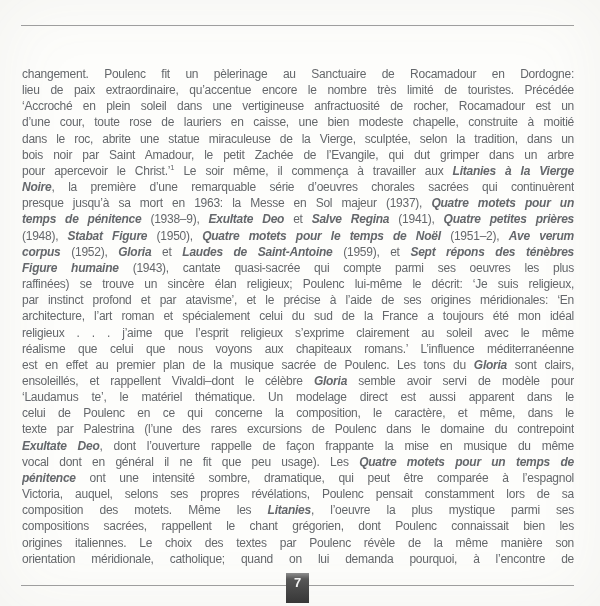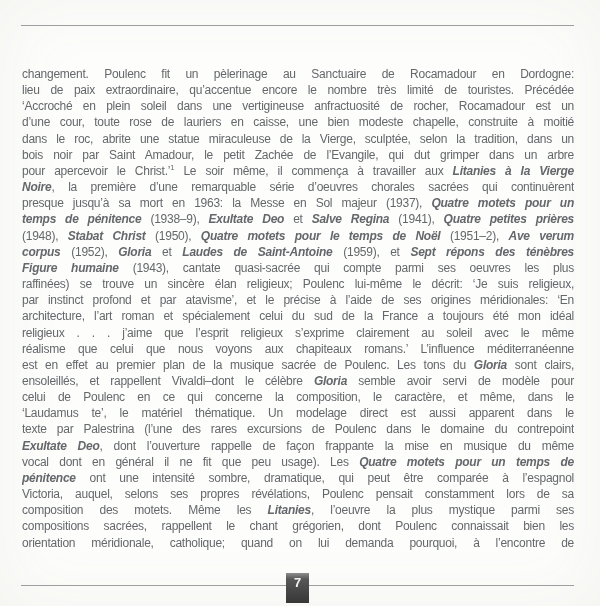--- a/index.html
+++ b/index.html
@@ -79,39 +79,40 @@
       <div class="tline"><span>changement. Poulenc fit un pèlerinage au Sanctuaire de Rocamadour en Dordogne:</span></div>
       <div class="tline"><span>lieu de paix extraordinaire, qu’accentue encore le nombre très limité de touristes. Précédée</span></div>
       <div class="tline"><span>‘Accroché en plein soleil dans une vertigineuse anfractuosité de rocher, Rocamadour est un</span></div>
       <div class="tline"><span>d’une cour, toute rose de lauriers en caisse, une bien modeste chapelle, construite à moitié</span></div>
       <div class="tline"><span>dans le roc, abrite une statue miraculeuse de la Vierge, sculptée, selon la tradition, dans un</span></div>
       <div class="tline"><span>bois noir par Saint Amadour, le petit Zachée de l’Evangile, qui dut grimper dans un arbre</span></div>
       <div class="tline"><span>pour apercevoir le Christ.’</span><sup>1</sup><span> Le soir même, il commença à travailler aux </span><span class="it">Litanies à la Vierge</span></div>
       <div class="tline"><span class="it">Noire</span><span>, la première d’une remarquable série d’oeuvres chorales sacrées qui continuèrent</span></div>
       <div class="tline"><span>presque jusqu’à sa mort en 1963: la Messe en Sol majeur (1937), </span><span class="it">Quatre motets pour un</span></div>
       <div class="tline"><span class="it">temps de pénitence</span><span> (1938–9), </span><span class="it">Exultate Deo</span><span> et </span><span class="it">Salve Regina</span><span> (1941), </span><span class="it">Quatre petites prières</span></div>
-      <div class="tline"><span>(1948), </span><span class="it">Stabat Christ</span><span> (1950), </span><span class="it">Quatre motets pour le temps de Noël</span><span> (1951–2), </span><span class="it">Ave verum</span></div>
+      <div class="tline"><span>(1948), </span><span class="it">Stabat Figure</span><span> (1950), </span><span class="it">Quatre motets pour le temps de Noël</span><span> (1951–2), </span><span class="it">Ave verum</span></div>
       <div class="tline"><span class="it">corpus</span><span> (1952), </span><span class="it">Gloria</span><span> et </span><span class="it">Laudes de Saint-Antoine</span><span> (1959), et </span><span class="it">Sept répons des ténèbres</span></div>
       <div class="tline"><span class="it">Figure humaine</span><span> (1943), cantate quasi-sacrée qui compte parmi ses oeuvres les plus</span></div>
       <div class="tline"><span>raffinées) se trouve un sincère élan religieux; Poulenc lui-même le décrit: ‘Je suis religieux,</span></div>
       <div class="tline"><span>par instinct profond et par atavisme’, et le précise à l’aide de ses origines méridionales: ‘En</span></div>
       <div class="tline"><span>architecture, l’art roman et spécialement celui du sud de la France a toujours été mon idéal</span></div>
       <div class="tline"><span>religieux . . . j’aime que l’esprit religieux s’exprime clairement au soleil avec le même</span></div>
       <div class="tline"><span>réalisme que celui que nous voyons aux chapiteaux romans.’ L’influence méditerranéenne</span></div>
       <div class="tline"><span>est en effet au premier plan de la musique sacrée de Poulenc. Les tons du </span><span class="it">Gloria</span><span> sont clairs,</span></div>
       <div class="tline"><span>ensoleillés, et rappellent Vivaldi–dont le célèbre </span><span class="it">Gloria</span><span> semble avoir servi de modèle pour</span></div>
+      <div class="tline"><span>‘Laudamus te’, le matériel thématique. Un modelage direct est aussi apparent dans le</span></div>
       <div class="tline"><span>celui de Poulenc en ce qui concerne la composition, le caractère, et même, dans le</span></div>
-      <div class="tline"><span>‘Laudamus te’, le matériel thématique. Un modelage direct est aussi apparent dans le</span></div>
       <div class="tline"><span>texte par Palestrina (l’une des rares excursions de Poulenc dans le domaine du contrepoint</span></div>
       <div class="tline"><span class="it">Exultate Deo</span><span>, dont l’ouverture rappelle de façon frappante la mise en musique du même</span></div>
       <div class="tline"><span>vocal dont en général il ne fit que peu usage). Les </span><span class="it">Quatre motets pour un temps de</span></div>
       <div class="tline"><span class="it">pénitence</span><span> ont une intensité sombre, dramatique, qui peut être comparée à l’espagnol</span></div>
       <div class="tline"><span>Victoria, auquel, selons ses propres révélations, Poulenc pensait constamment lors de sa</span></div>
       <div class="tline"><span>composition des motets. Même les </span><span class="it">Litanies</span><span>, l’oeuvre la plus mystique parmi ses</span></div>
       <div class="tline"><span>compositions sacrées, rappellent le chant grégorien, dont Poulenc connaissait bien les</span></div>
+      <div class="tline"><span>origines italiennes. Le choix des textes par Poulenc révèle de la même manière son</span></div>
       <div class="tline"><span>orientation méridionale, catholique; quand on lui demanda pourquoi, à l’encontre de</span></div>
     </div>
 
   <div class="rule rule-bottom"></div>
 
   <div class="page-tab">
     <span>7</span>
   </div>
 </div>
 

